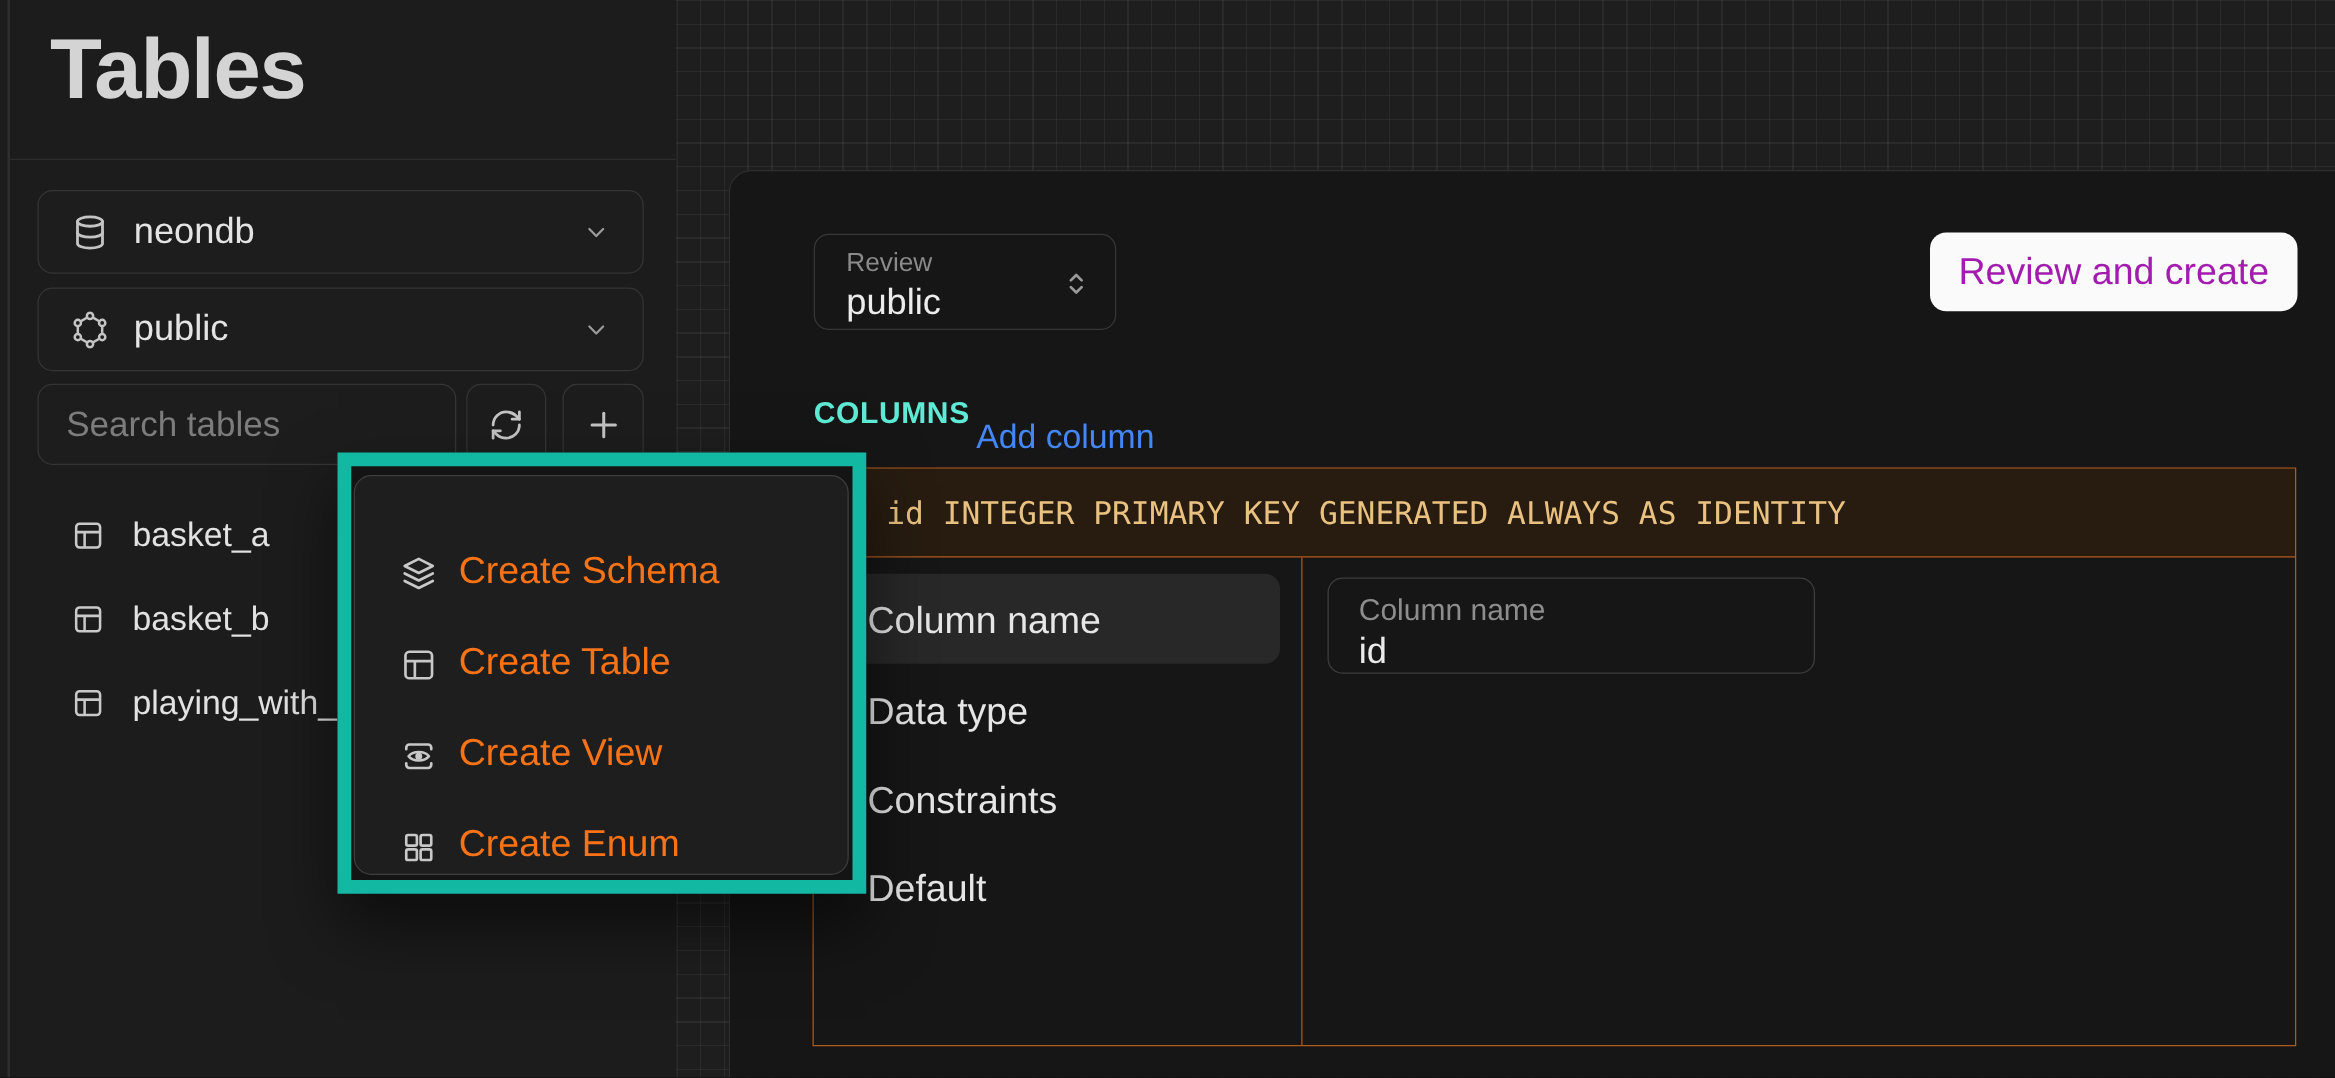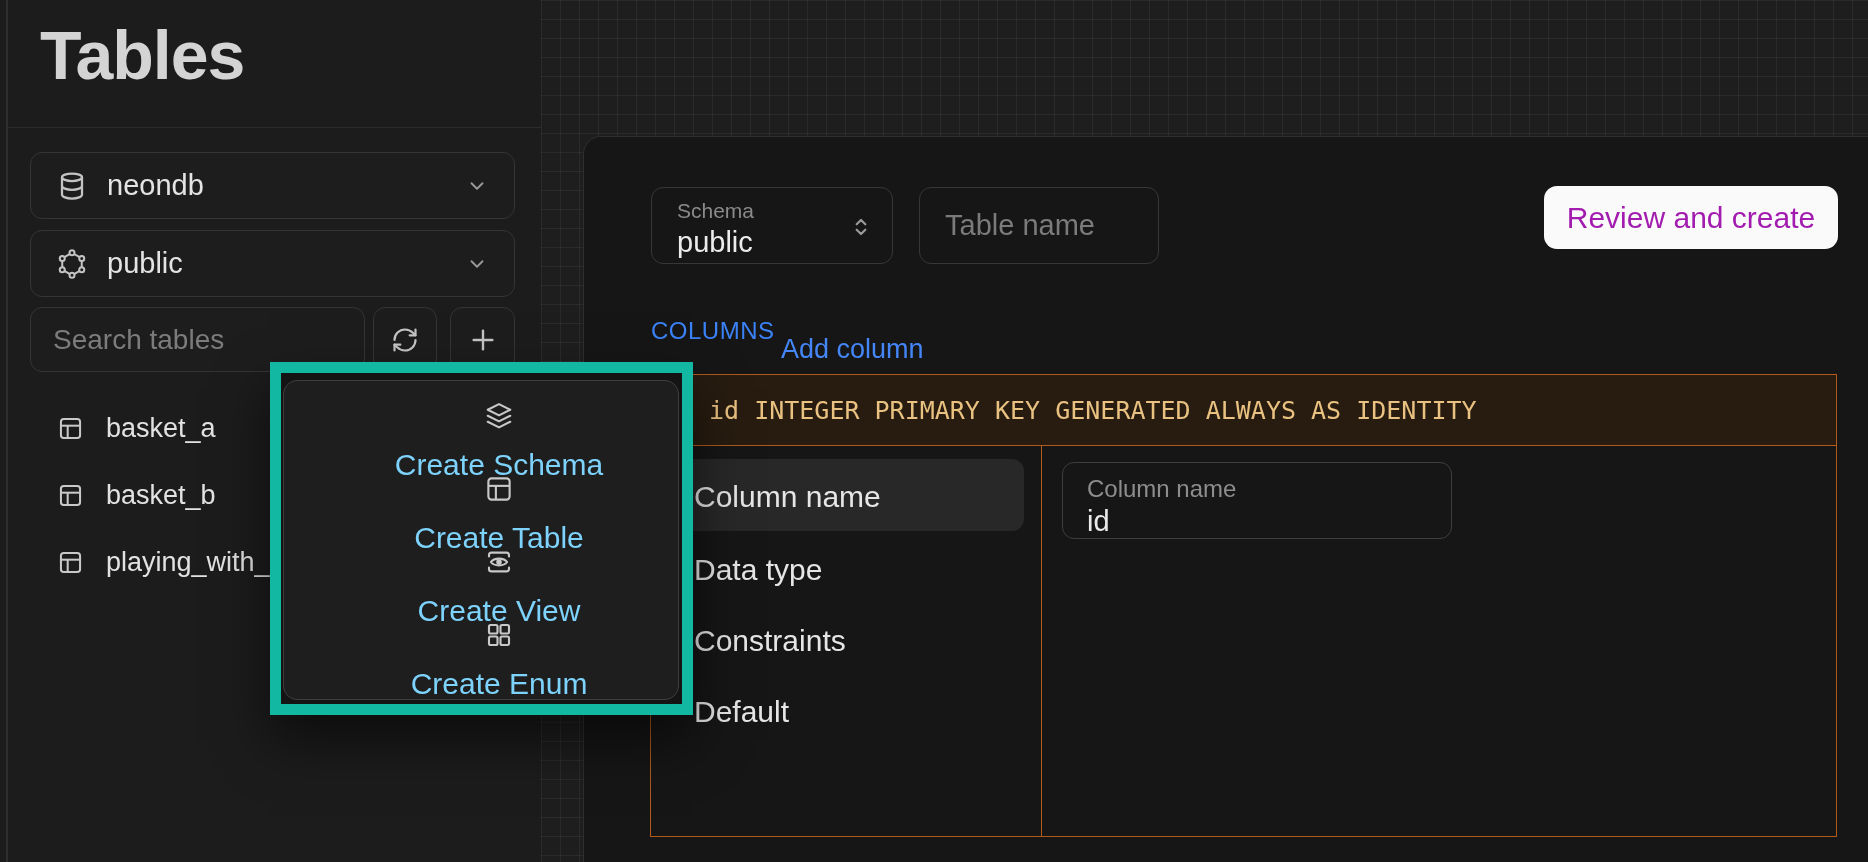--- a/index.html
+++ b/index.html
@@ -75,21 +75,21 @@
     position:absolute; left:810px; top:62px; width:130px; height:50px;
     background:none; border:none; color:#f2f2f2; font-size:30px; cursor:pointer;
     font-family:"Liberation Sans", sans-serif;
   }
   .review-btn {
     position:absolute; left:960px; top:49px; width:294px; height:63px;
     background:#fafafa; border:none; border-radius:13px; color:#a21caf;
     font-size:30px; font-weight:500; cursor:pointer;
     font-family:"Liberation Sans", sans-serif;
   }
-  .columns-label { position:absolute; left:67px; top:180px; font-size:24px; font-weight:400; letter-spacing:.5px; color:#3b82f6; }
+  .columns-label { position:absolute; left:67px; top:180px; font-size:24px; font-weight:700; letter-spacing:.5px; color:#5eead4; }
   .add-column { position:absolute; left:197px; top:177px; font-size:27px; color:#4486f7; cursor:pointer;margin-top:20px; }
   
   .orange-box {
     position:absolute; left:66px; top:237px; width:1187px; height:463px;
     border:1px solid #b05a1c;
   }
   .code-strip {
     height:71px; background:#281c10; border-bottom:1px solid #b05a1c;
     display:flex; align-items:center; cursor:pointer;
   }
@@ -120,46 +120,45 @@
     position:absolute; left:270px; top:362px; width:423px; height:353px;
     border:11px solid #12b8a2; background:#141414; z-index:10;
     box-shadow:0 26px 50px rgba(0,0,0,.55);
   }
   .dropdown-panel {
     position:absolute; left:2px; top:7px; width:396px; height:320px;
     background:#1e1e1e; border:1px solid #3e3e3e; border-radius:14px;
     padding-top:20px;
   }
   .menu-item {
-    height:73px; display:flex; align-items:center; gap:17px; padding-left:36px;
-    cursor:pointer; color:#7dd3fc; font-size:30px;flex-direction:column;
+    height:73px; display:flex; align-items:flex-end; gap:17px; padding-left:36px;
+    cursor:pointer; color:#f97316; font-size:30px;
   }
   .menu-item .icon { color:#c8c8c8; }
 </style>
 </head>
 <body>
 
 <div id="app">
 
   <div class="grid-bg"></div>
 
   <div class="main-panel">
 
     <div class="hdr-select">
-      <span class="small-lbl">Schema</span>
+      <span class="small-lbl">Review</span>
       <span class="val">public</span>
       <span class="updown">
         <svg width="26" height="26" viewBox="0 0 24 24" fill="none" stroke="currentColor" stroke-width="2" stroke-linecap="round" stroke-linejoin="round">
           <polyline points="8 9.5 12 5.5 16 9.5"></polyline>
             <polyline points="8 14.5 12 18.5 16 14.5"></polyline>
         </svg>
       </span>
     </div>
 
-    <input class="tname-input" placeholder="Table name" style="">
 
     <button class="review-btn">Review and create</button>
 
     <div class="columns-label">COLUMNS</div>
     <div class="add-column">Add column</div>
 
     <div class="orange-box">
       <div class="code-strip">
         <code>id INTEGER PRIMARY KEY GENERATED ALWAYS AS IDENTITY</code>
       </div>

